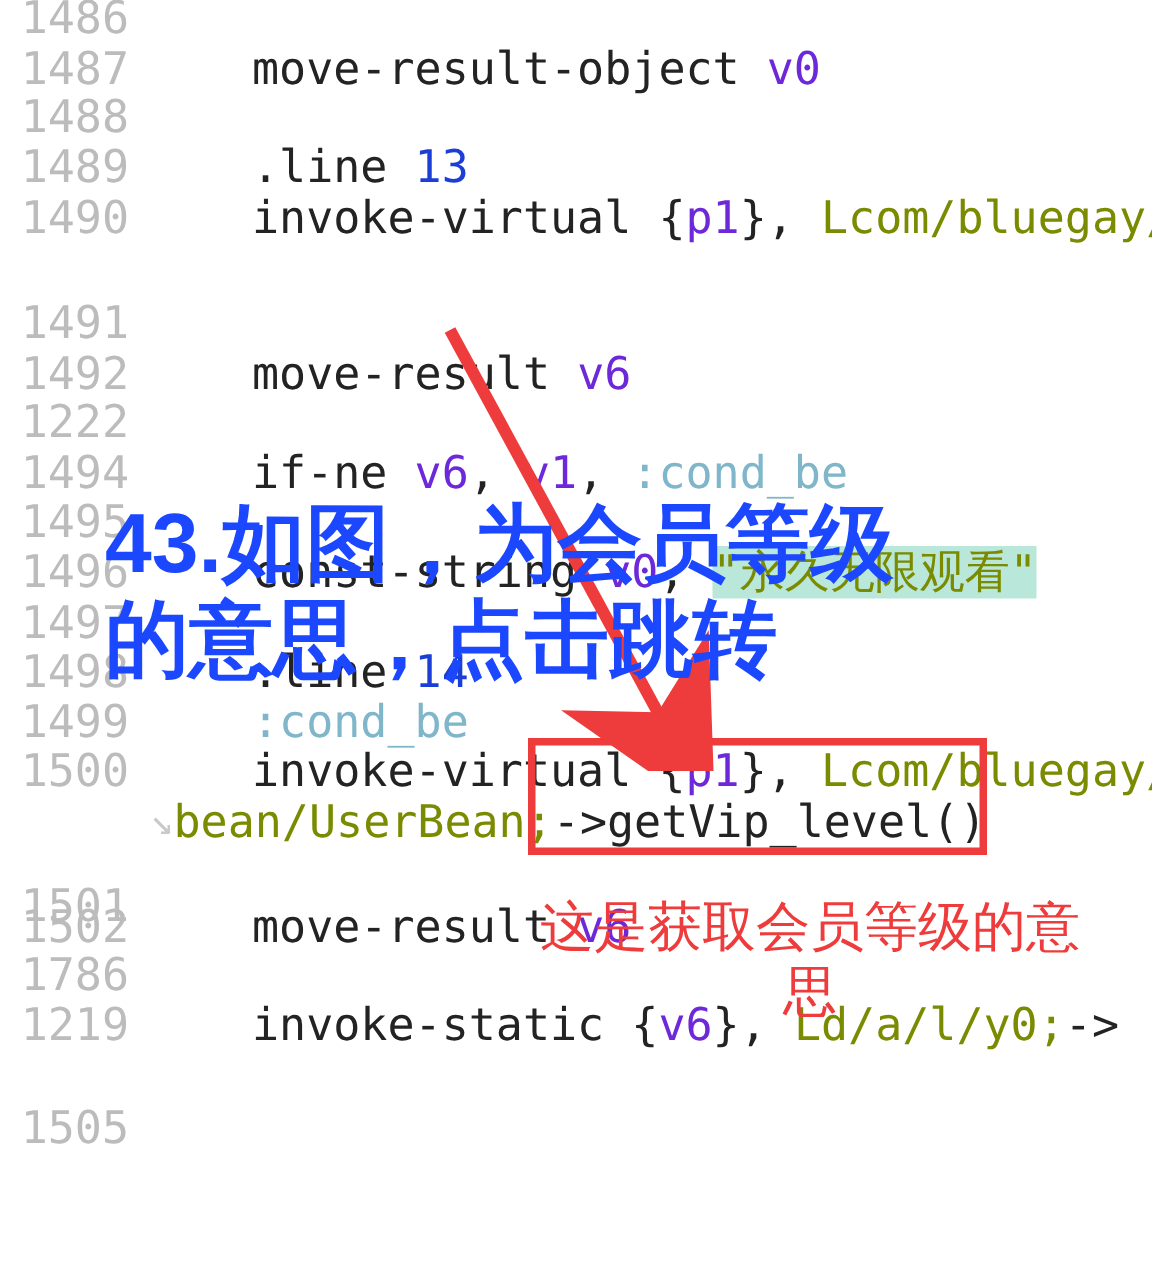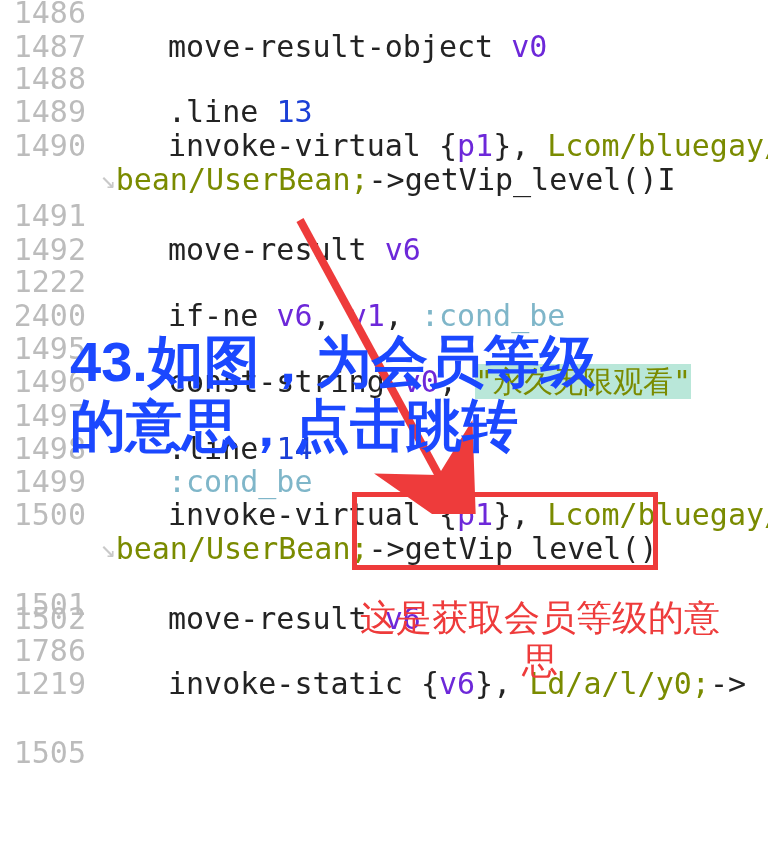--- a/index.html
+++ b/index.html
@@ -99,21 +99,21 @@
 
   <div class="gutter">
     <div class="ln" style="top:-2px">1486</div>
     <div class="ln" style="top:32px">1487</div>
     <div class="ln" style="top:64px">1488</div>
     <div class="ln" style="top:97px">1489</div>
     <div class="ln" style="top:131px">1490</div>
     <div class="ln" style="top:201px">1491</div>
     <div class="ln" style="top:235px">1492</div>
     <div class="ln" style="top:267px">1222</div>
-    <div class="ln" style="top:301px">2400</div>
+    <div class="ln" style="top:301px">1494</div>
     <div class="ln" style="top:334px">1495</div>
     <div class="ln" style="top:367px">1496</div>
     <div class="ln" style="top:401px">1497</div>
     <div class="ln" style="top:434px">1498</div>
     <div class="ln" style="top:467px">1499</div>
     <div class="ln" style="top:500px">1500</div>
     <div class="ln" style="top:590px">1501</div>
     <div class="ln" style="top:604px">1502</div>
     <div class="ln" style="top:636px">1786</div>
     <div class="ln" style="top:669px">1219</div>
@@ -121,21 +121,20 @@
   </div>
 
   <div class="code">
 
     <div class="row" style="top:32px"><span style="display:inline-block;width:68px"></span><span class="kw">move-result-object</span> <span class="reg">v0</span></div>
 
     <div class="row" style="top:97px"><span style="display:inline-block;width:68px"></span><span class="kw">.line</span> <span class="num">13</span></div>
 
     <div class="row" style="top:131px"><span style="display:inline-block;width:68px"></span><span class="kw">invoke-virtual</span> <span>{</span><span class="reg">p1</span><span>}</span><span>,</span> <span class="cls">Lcom/bluegay/</span></div>
 
-    <div class="row" style="top:165px;left:0px"><span class="wrap-arrow">↘</span><span class="cls">bean/UserBean;</span><span class="kw">-&gt;getVip_level()I</span></div>
 
     <div class="row" style="top:235px"><span style="display:inline-block;width:68px"></span><span class="kw">move-result</span> <span class="reg">v6</span></div>
 
     <div class="row" style="top:301px"><span style="display:inline-block;width:68px"></span><span class="kw">if-ne</span> <span class="reg">v6</span><span>,</span> <span class="reg">v1</span><span>,</span> <span class="branch">:cond_be</span></div>
 
     <div class="row" style="top:367px"><span style="display:inline-block;width:68px"></span><span class="kw">const-string</span> <span class="reg">v0</span><span>,</span> <span class="strlit hl">"永久无限观看"</span></div>
 
     <div class="row" style="top:434px"><span style="display:inline-block;width:68px"></span><span class="kw">.line</span> <span class="num">14</span></div>
 
     <div class="row" style="top:467px"><span style="display:inline-block;width:68px"></span><span class="branch">:cond_be</span></div>

